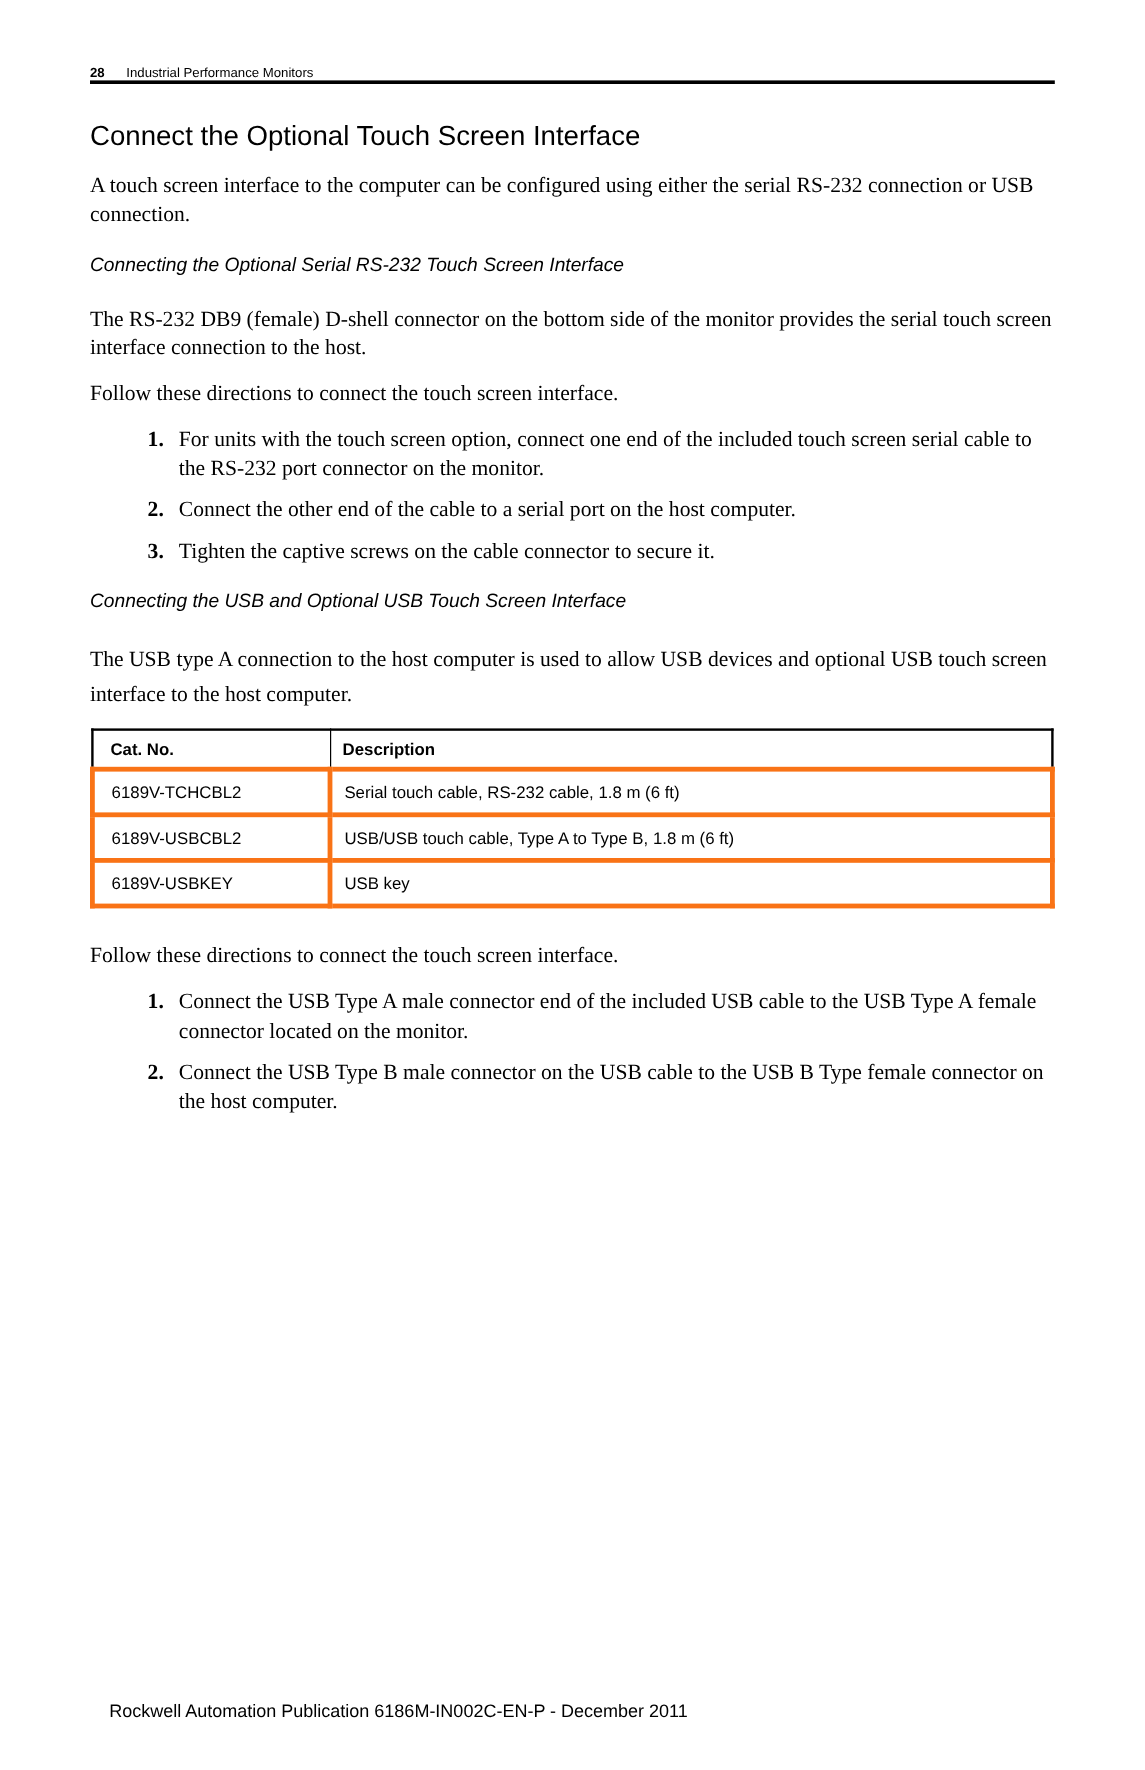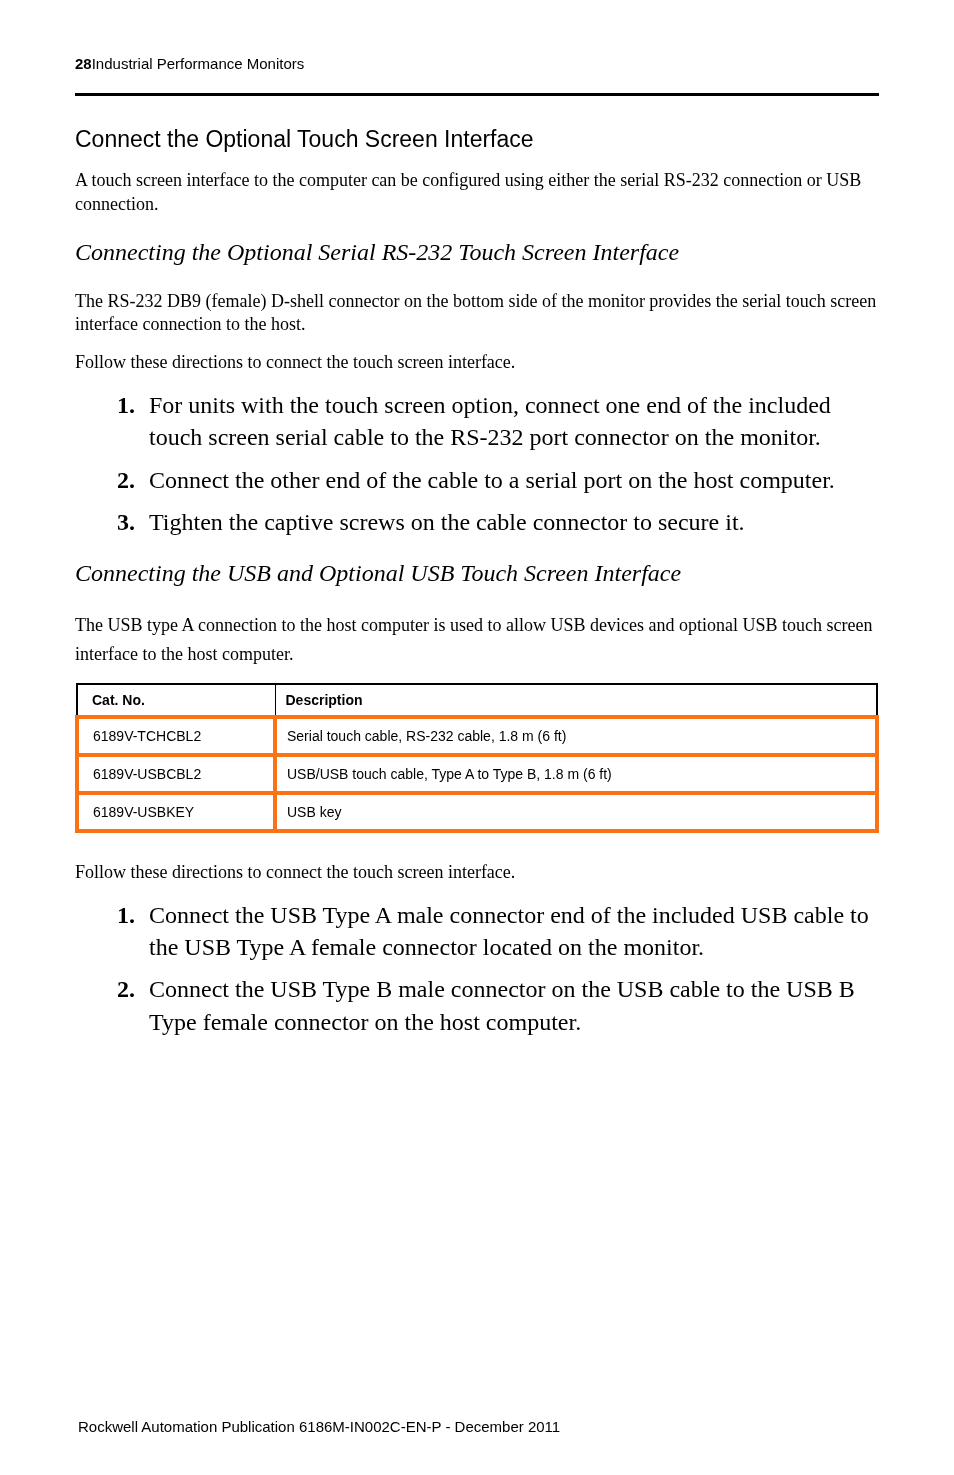--- a/index.html
+++ b/index.html
@@ -12,53 +12,54 @@
   .page {
     width: 954px;
     min-height: 1475px;
     padding: 55px 75px 30px 75px;
     box-sizing: border-box;
     position: relative;
   }
   .header-line {
     display: flex;
     align-items: baseline;
+    gap: 18px;
     font-family: Arial, Helvetica, sans-serif;
-    font-size: 15px;
-    margin-bottom: 21px;
+    font-size: 11px;
+    margin-bottom: 0;
   }
   .page-num {
     font-weight: bold;
   }
   .header-rule {
     border-bottom: 3px solid #000;
     margin-bottom: 30px;
   }
   h2.section-heading {
     font-family: Arial, Helvetica, sans-serif;
     font-weight: normal;
     font-size: 23px;
     margin: 0 0 16px 0;
   }
   p.body {
     font-size: 18px;
     line-height: 1.32;
     margin: 0 0 14px 0;
   }
   h3.sub-heading {
-    font-family: Liberation Serif, serif;
+    font-family: Liberation Sans, sans-serif;
     font-style: italic;
     font-weight: normal;
-    font-size: 24px;
+    font-size: 16px;
     margin: 22px 0 24px 0;
   }
   ol.steps {
     margin: 4px 0 18px 0;
     padding-left: 66px;
-    font-size: 24px;
+    font-size: 18px;
     line-height: 1.35;
   }
   ol.steps li {
     padding-left: 8px;
     margin-bottom: 10px;
   }
   ol.steps li::marker {
     font-weight: bold;
   }
   table.cable-table {
@@ -82,21 +83,21 @@
     border: 4px solid #f97316;
   }
   table.cable-table td:first-child,
   table.cable-table th:first-child {
     width: 170px;
     padding-left: 14px;
   }
   .footer {
     position: absolute;
     bottom: 40px;
-    left: 78px;
+    left: 91px;
     font-family: Arial, Helvetica, sans-serif;
     font-size: 15px;
   }
 </style>
 </head>
 <body>
 
 <div class="page">
 
   <div class="header-line">

